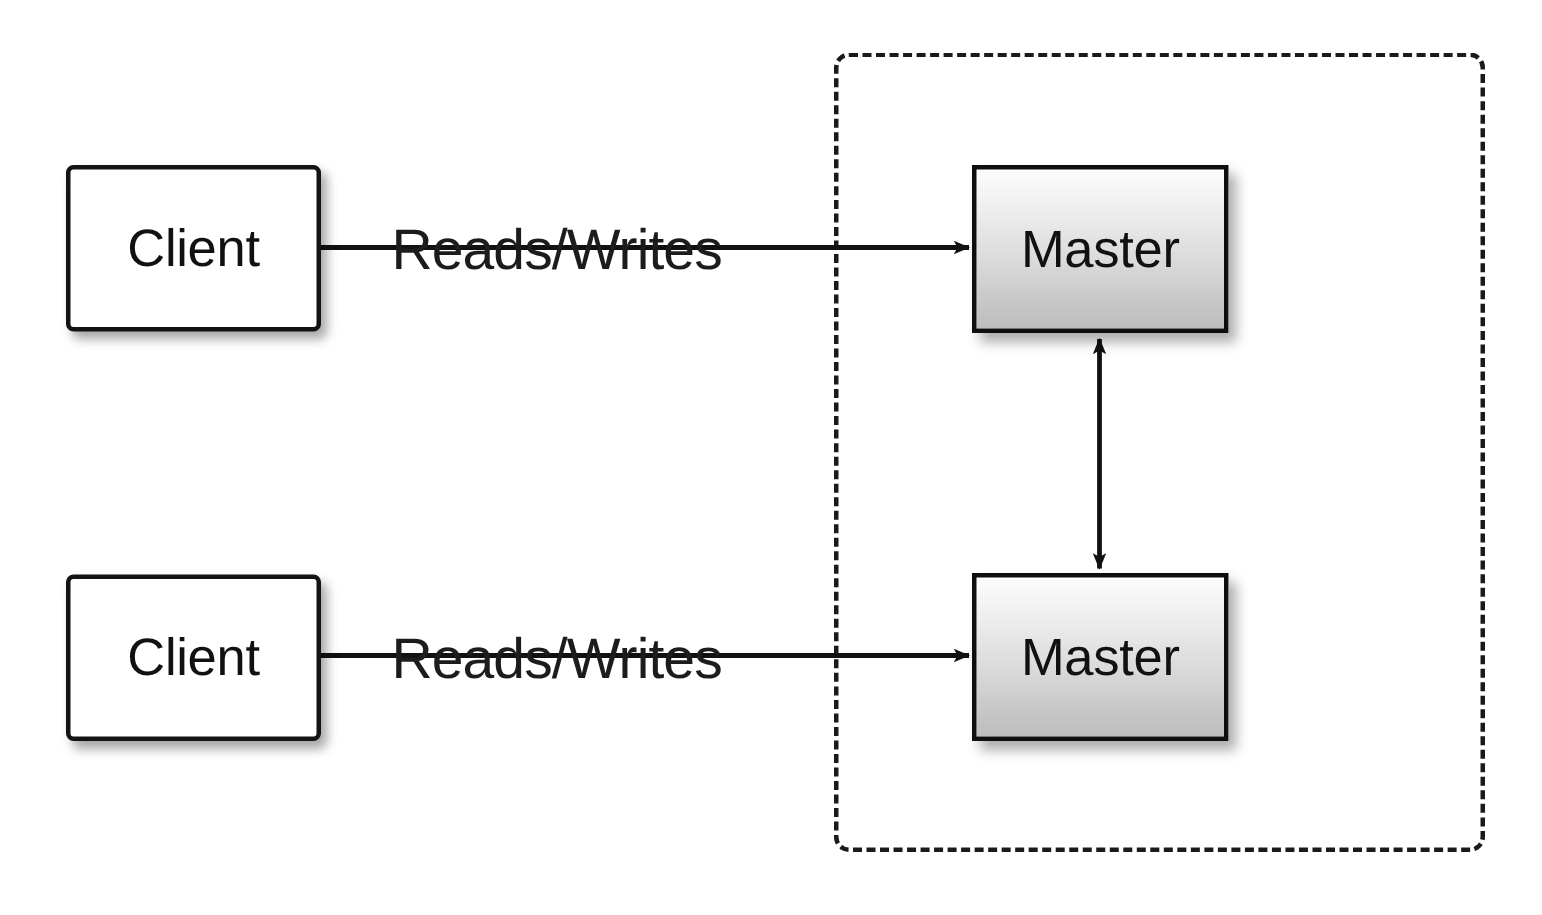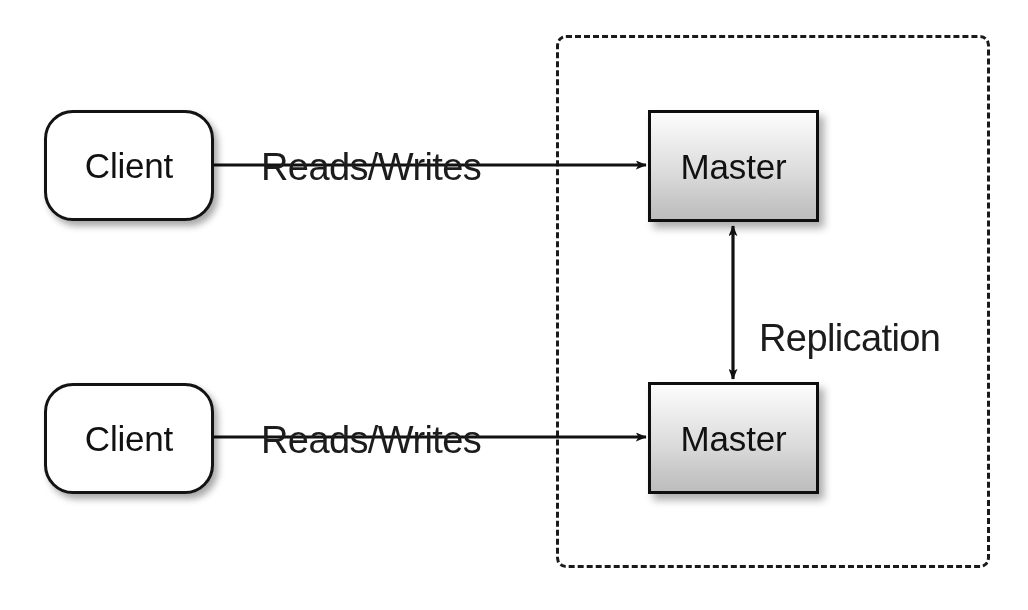--- a/index.html
+++ b/index.html
@@ -33,21 +33,21 @@
     background: transparent;
   }
 
   
   .client-node {
     position: absolute;
     width: 170px;
     height: 111px;
     background: #ffffff;
     border: 3px solid #131313;
-    border-radius: 29px;
+    border-radius: 5px;
     box-sizing: border-box;
     box-shadow: 4px 5px 7px rgba(0,0,0,0.35);
     display: flex;
     align-items: center;
     justify-content: center;
   }
   .client-node .node-label {
     font-size: 35px;
     color: #111111;
     letter-spacing: -0.2px;
@@ -139,15 +139,14 @@
   </div>
 
   <div id="master-bottom" class="master-node">
     <span class="node-label">Master</span>
   </div>
 
   <div id="label-rw-top" class="edge-label">Reads/Writes</div>
 
   <div id="label-rw-bottom" class="edge-label">Reads/Writes</div>
 
-  <div id="label-replication" class="edge-label">Replication</div>
 
 </div>
 
 </body></html>

